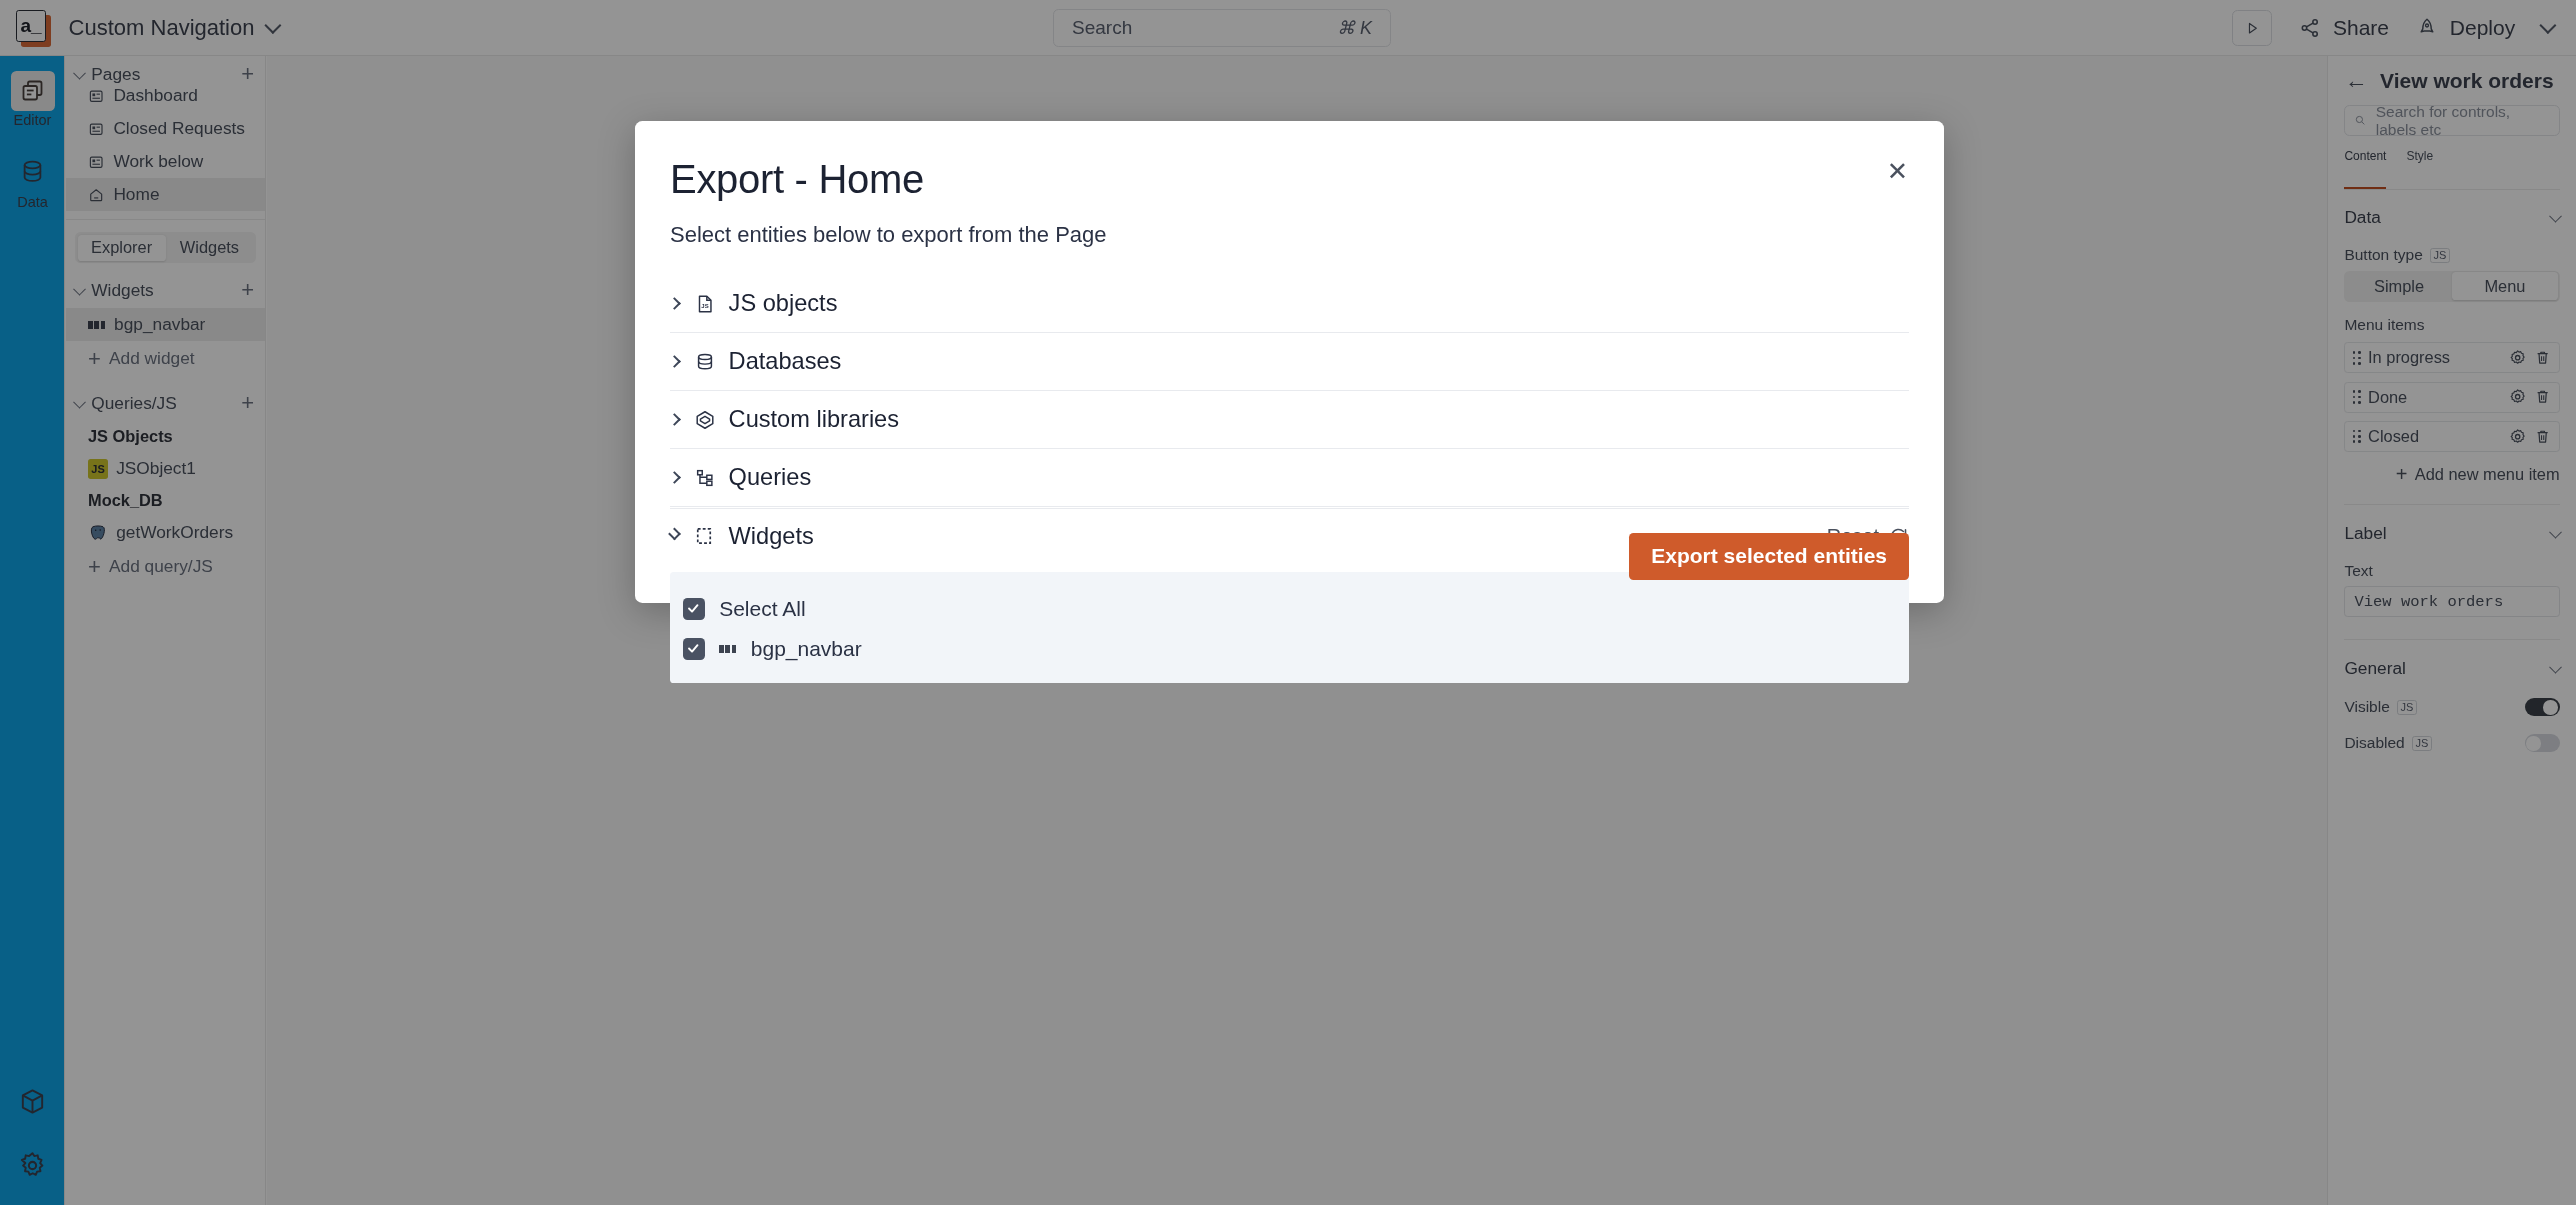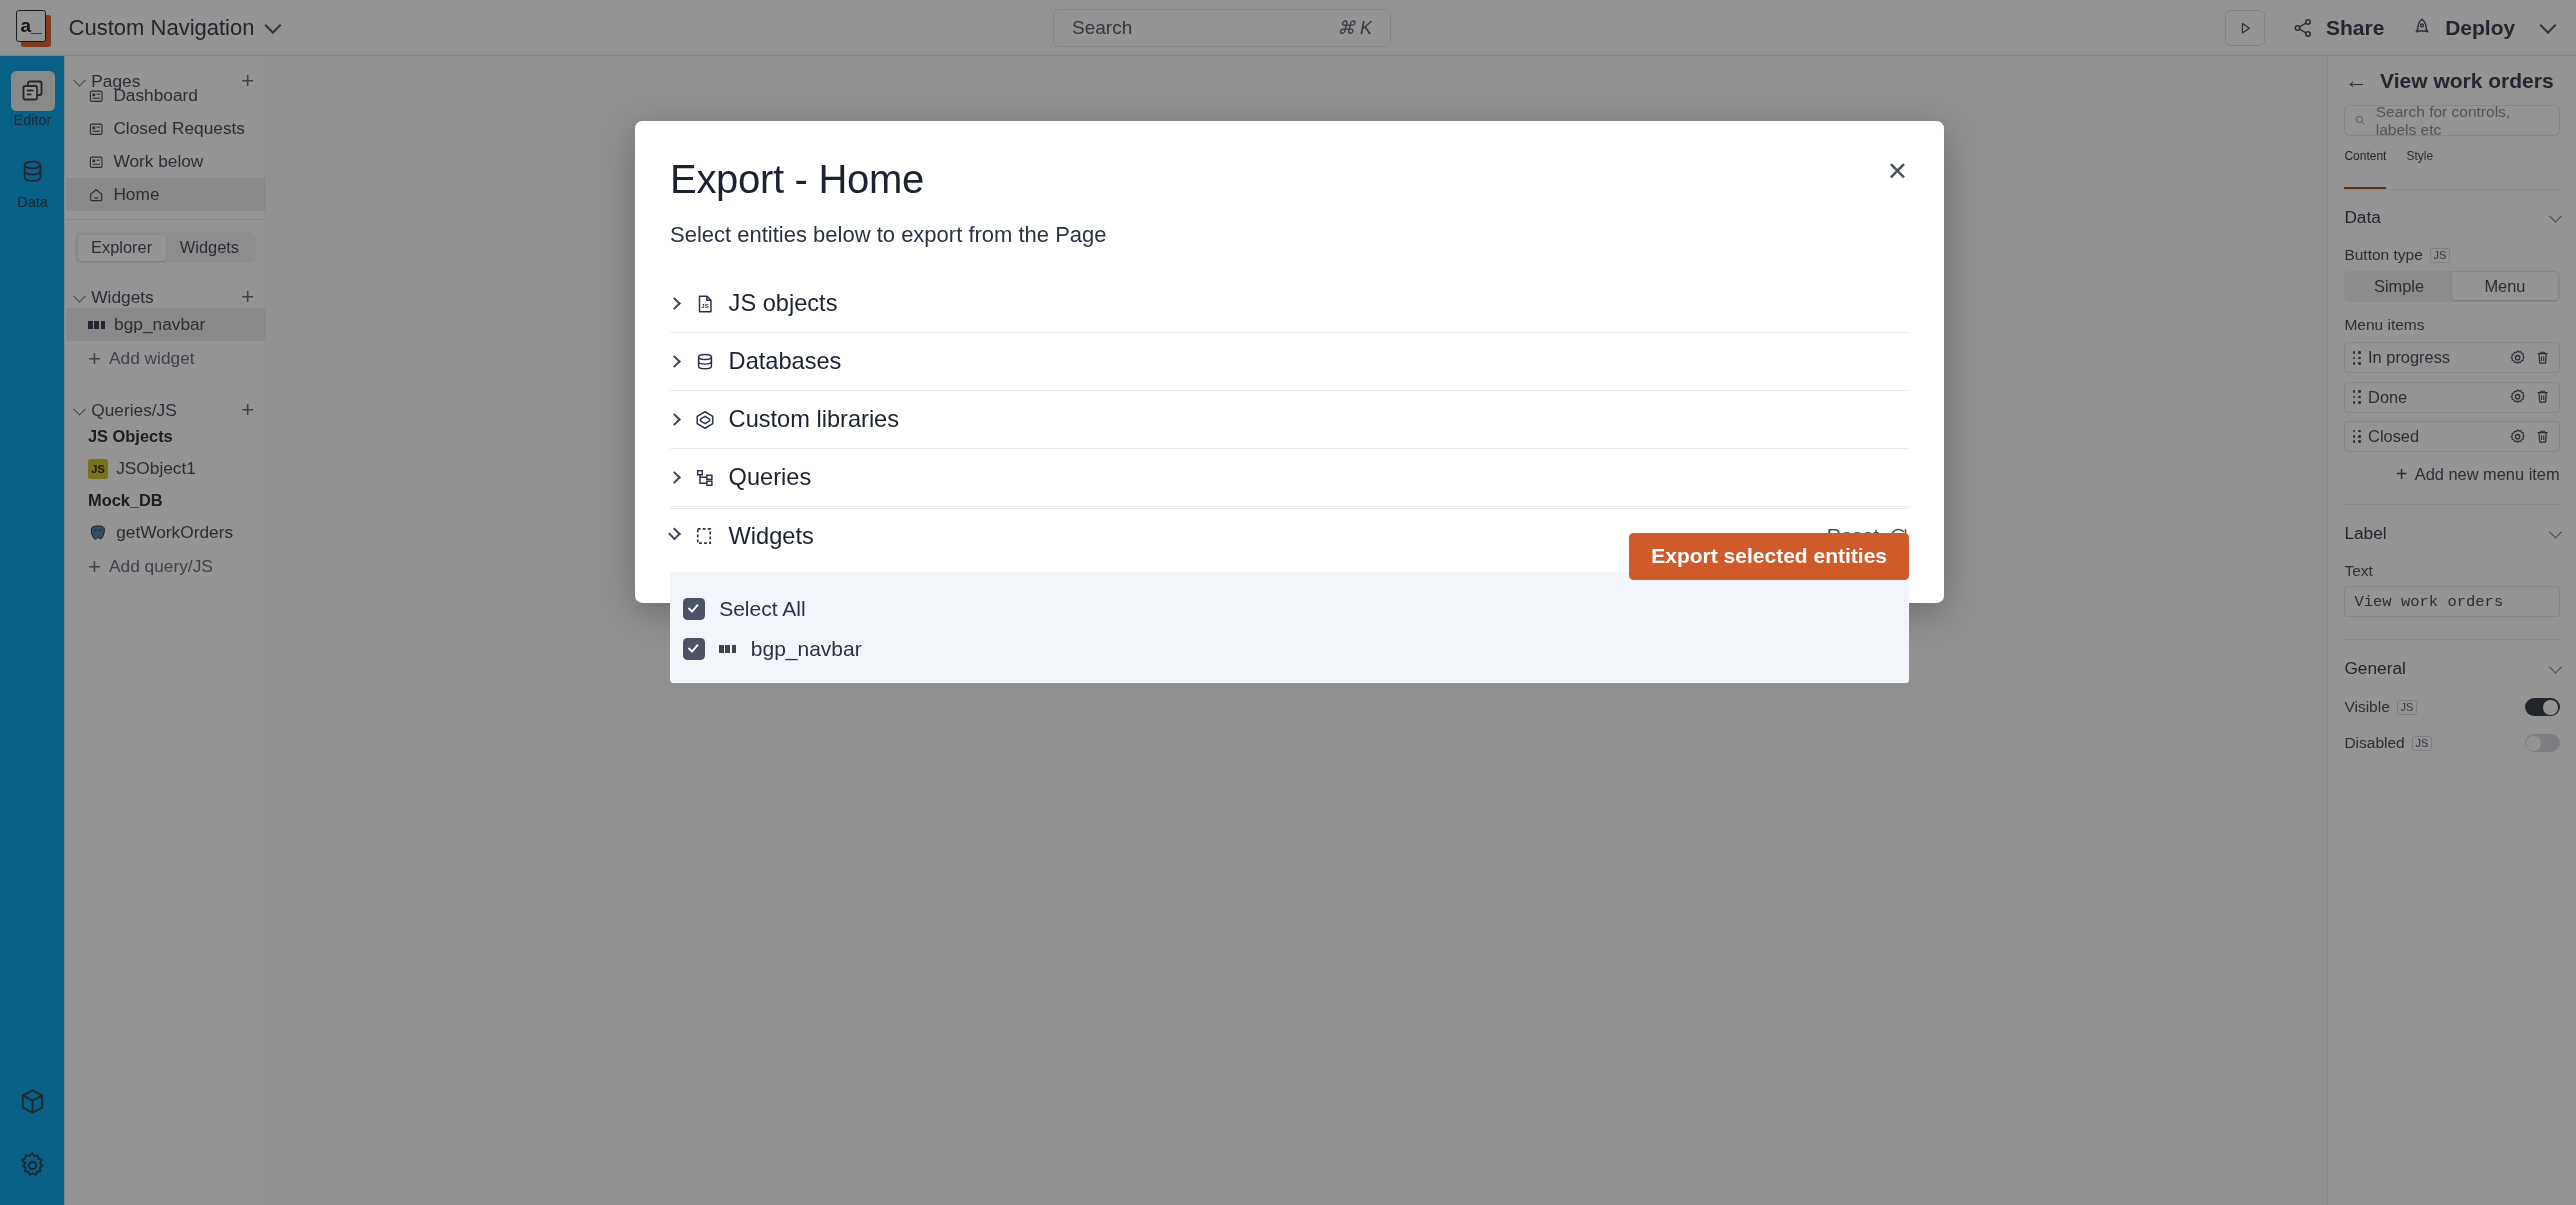--- a/index.html
+++ b/index.html
@@ -63,21 +63,21 @@
   #searchbox .ph { font-size: 19px; color: #5a6170; }
   #searchbox .kbd { font-size: 18px; color: #5a6170; font-style: italic; }
   #topright {
     position: absolute; right: 22px; top: 0; height: 56px;
     display: flex; align-items: center; gap: 27px;
   }
   .playbtn {
     width: 40px; height: 36px; border: 0.9px solid #dcdfe3; border-radius: 5.5px;
     display: flex; align-items: center; justify-content: center;
   }
-  .tr-item { display: flex; align-items: center; gap: 11.8px; font-size: 21px; color: #3d4350; font-weight: bold; }
+  .tr-item { display: flex; align-items: center; gap: 11.8px; font-size: 21px; color: #3d4350; }
 
   
   #rail {
     position: absolute; top: 56px; left: 0; width: 65px; height: 1149px;
     background: #0ea5e9; border-right: 0.9px solid #e8e8e8;
   }
   .rail-item {
     width: 65px; margin-top: 14.5px;
     display: flex; flex-direction: column; align-items: center; gap: 1.8px;
     font-size: 14.5px; color: #3d4350;
@@ -92,21 +92,21 @@
     display: flex; flex-direction: column; align-items: center; gap: 35px;
   }
 
   
   #sidebar {
     position: absolute; top: 56px; left: 66px; width: 200px; height: 1149px;
     background: #ffffff; border-right: 0.9px solid #e8e8e8;
     overflow: hidden;
   }
   .sec-head {
-    height: 36px; display: flex; align-items: flex-end;
+    height: 36px; display: flex; align-items: center;
     padding: 0 11px 0 9px; font-size: 17.3px; color: #4a515e; font-weight: 400;
     justify-content: space-between;
     gap: 8px;
   }
   .sec-head .lhs { display: flex; align-items: center; gap: 7.3px; }
   .caret-d {
     width: 9px; height: 9px; border-right: 1.8px solid #6b7280; border-bottom: 1.8px solid #6b7280;
     transform: rotate(45deg) translate(-0.9px,-0.9px);
   }
   .plus { font-size: 22px; color: #6b7280; line-height: 1; }

